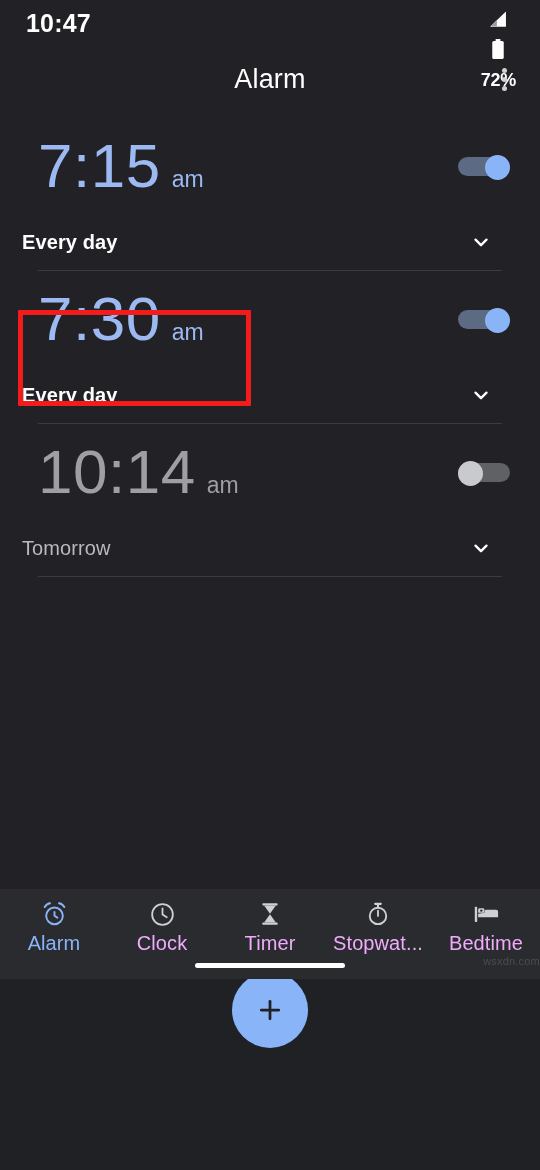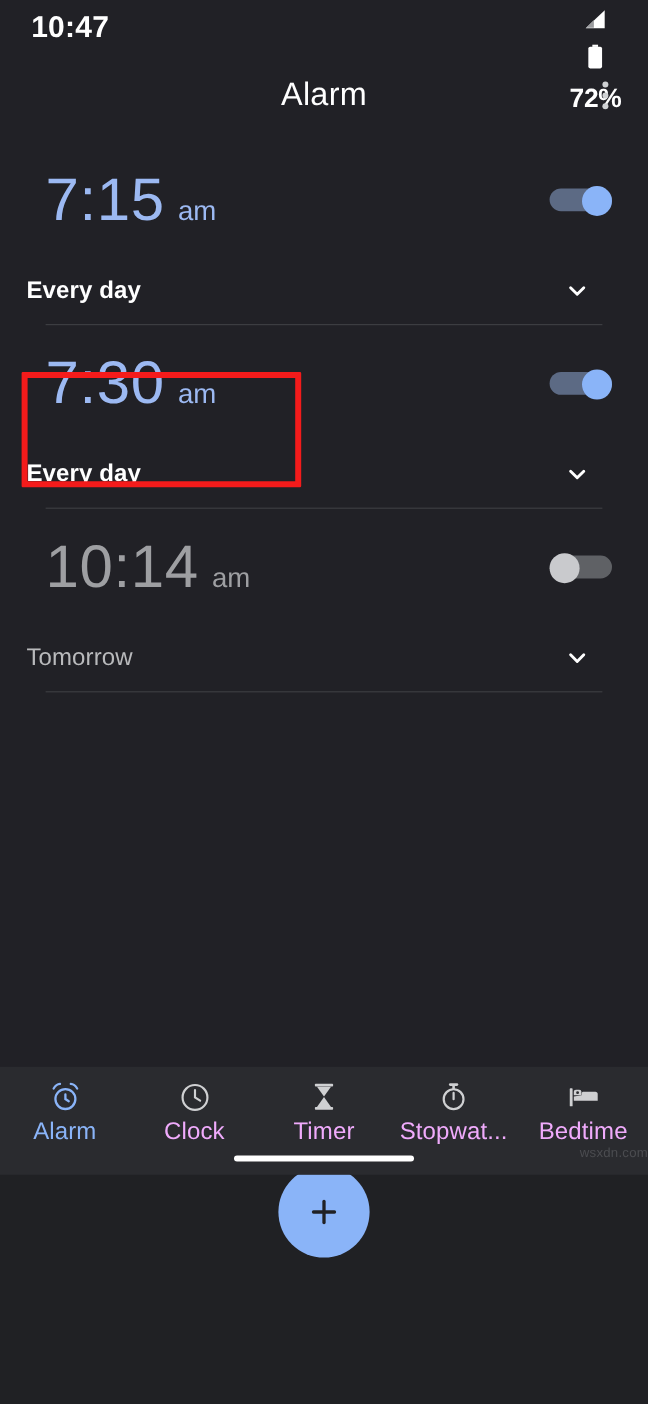--- a/index.html
+++ b/index.html
@@ -34,21 +34,21 @@
     display:flex; align-items:center; gap:6px;flex-direction:column;
   }
   .sb-icon { display:block; }
   .lte-wrap {
     display:flex; align-items:flex-start;
     font-size:17px; font-weight:bold;
     letter-spacing:0.3px;
   }
   .lte-r { font-size:10px; line-height:1; margin-top:1px; }
   .battery-pct {
-    font-size:22px; font-weight:bold;
+    font-size:18px; font-weight:bold;
     letter-spacing:-0.2px;
   }
 
   
   .app-bar {
     position:absolute; top:46px; left:0;
     width:540px; height:66px;
   }
   .app-title {
     position:absolute;
@@ -85,21 +85,21 @@
     position:relative;
     height:96px;
     display:flex; align-items:center;
     padding:0 34px 0 38px;
   }
   .alarm-time {
     display:flex; align-items:baseline;
     line-height:1;
   }
   .time-main {
-    font-size:50px;
+    font-size:62px;
     font-weight:300;
     letter-spacing:0.5px;
     line-height:1;
   }
   .time-suffix {
     font-size:23px;
     font-weight:400;
     margin-left:11px;
   }
   .on .time-main, .on .time-suffix { color:#9cb9f2; }

